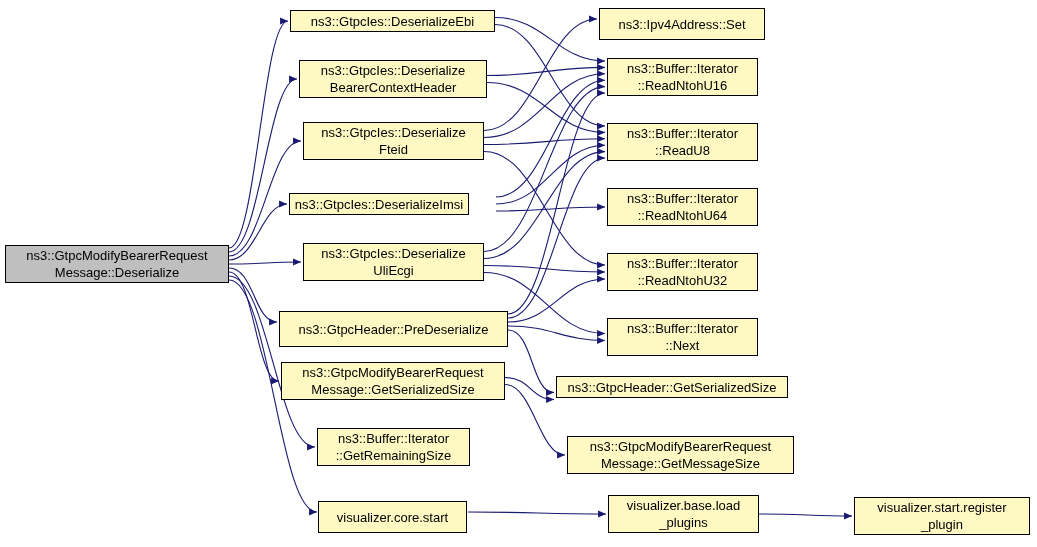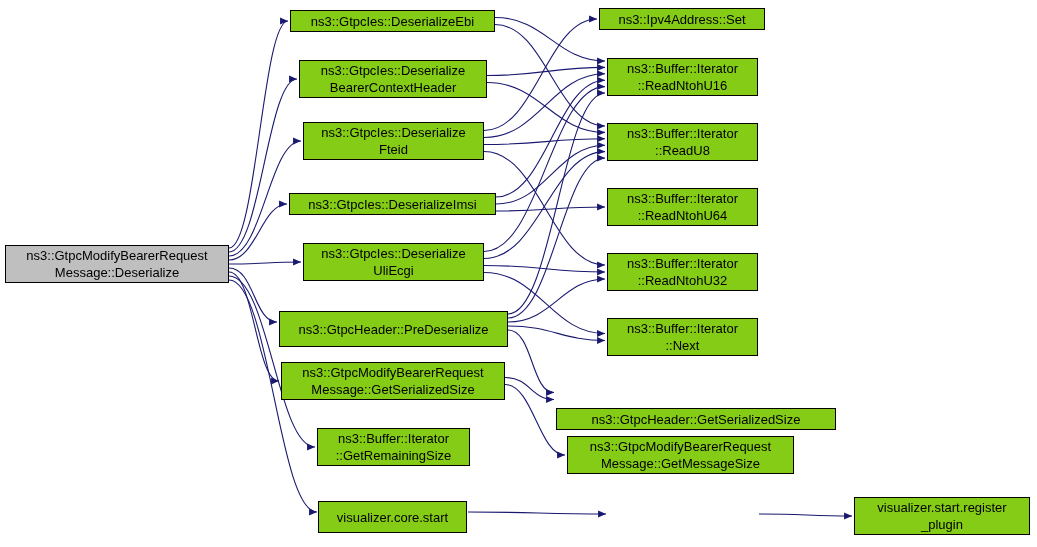--- a/index.html
+++ b/index.html
@@ -8,21 +8,21 @@
     width:1037px;height:547px;
     background:#ffffff;
     font-family:"Liberation Sans", sans-serif;
     overflow:hidden;
   }
   #edges{position:absolute;left:0;top:0;pointer-events:none;}
   .node{
     position:absolute;
     box-sizing:border-box;
     border:1px solid #000;
-    background:#84cc16;
+    background:#fef9c3;
     color:#000;
     display:flex;align-items:center;justify-content:center;
     text-align:center;
     font-size:13px;line-height:17px;
     white-space:pre-line;
     cursor:pointer;
     padding:0 3px;
   }
   .node.highlight{background:#bfbfbf;cursor:default;}
 </style>
@@ -76,54 +76,56 @@
 Message::Deserialize</div>
 
   <div class="node" style="left:290px;top:10px;width:205px;height:22px">ns3::GtpcIes::DeserializeEbi</div>
 
   <div class="node" style="left:299px;top:60px;width:188px;height:38px">ns3::GtpcIes::Deserialize
 BearerContextHeader</div>
 
   <div class="node" style="left:303px;top:122px;width:181px;height:38px">ns3::GtpcIes::Deserialize
 Fteid</div>
 
-  <div class="node" style="left:289px;top:193px;width:207px;height:22px">ns3::GtpcIes::DeserializeImsi</div>
+  <div class="node" style="left:289px;top:193px;width:180px;height:22px">ns3::GtpcIes::DeserializeImsi</div>
 
   <div class="node" style="left:303px;top:243px;width:181px;height:38px">ns3::GtpcIes::Deserialize
 UliEcgi</div>
 
   <div class="node" style="left:279px;top:311px;width:229px;height:36px">ns3::GtpcHeader::PreDeserialize</div>
 
   <div class="node" style="left:281px;top:362px;width:224px;height:38px">ns3::GtpcModifyBearerRequest
 Message::GetSerializedSize</div>
 
   <div class="node" style="left:317px;top:428px;width:153px;height:38px">ns3::Buffer::Iterator
 ::GetRemainingSize</div>
 
   <div class="node" style="left:318px;top:501px;width:149px;height:32px">visualizer.core.start</div>
 
-  <div class="node" style="left:599px;top:8px;width:166px;height:22px">ns3::Ipv4Address::Set</div>
+  <div class="node" style="left:599px;top:8px;width:166px;height:32px">ns3::Ipv4Address::Set</div>
 
   <div class="node" style="left:607px;top:58px;width:151px;height:38px">ns3::Buffer::Iterator
 ::ReadNtohU16</div>
 
   <div class="node" style="left:607px;top:123px;width:151px;height:38px">ns3::Buffer::Iterator
 ::ReadU8</div>
 
   <div class="node" style="left:607px;top:188px;width:151px;height:38px">ns3::Buffer::Iterator
 ::ReadNtohU64</div>
 
   <div class="node" style="left:607px;top:253px;width:151px;height:38px">ns3::Buffer::Iterator
 ::ReadNtohU32</div>
 
   <div class="node" style="left:607px;top:318px;width:151px;height:38px">ns3::Buffer::Iterator
 ::Next</div>
 
-  <div class="node" style="left:556px;top:408px;width:280px;height:22px">ns3::GtpcHeader::GetSerializedSize</div>
+  <div class="node" style="left:556px;top:376px;width:232px;height:22px">ns3::GtpcHeader::GetSerializedSize</div>
 
   <div class="node" style="left:567px;top:436px;width:227px;height:38px">ns3::GtpcModifyBearerRequest
 Message::GetMessageSize</div>
 
+  <div class="node" style="left:608px;top:495px;width:151px;height:38px">visualizer.base.load
+_plugins</div>
 
   <div class="node" style="left:854px;top:497px;width:176px;height:38px">visualizer.start.register
 _plugin</div>
 
 </div>
 
 </body></html>

